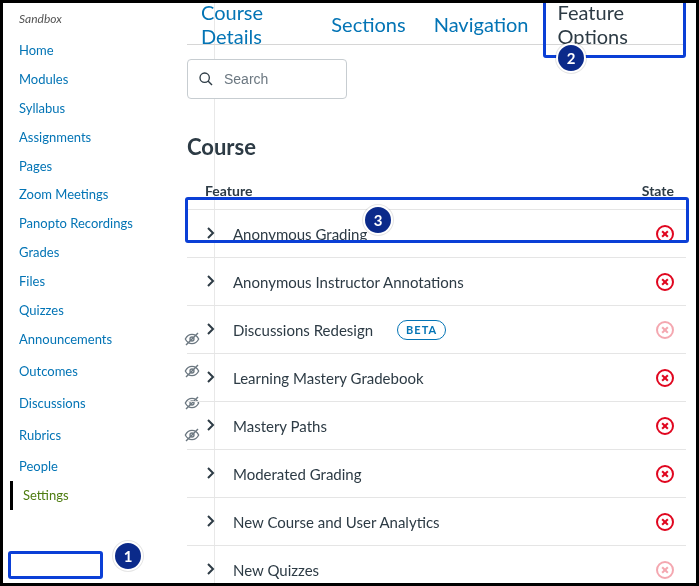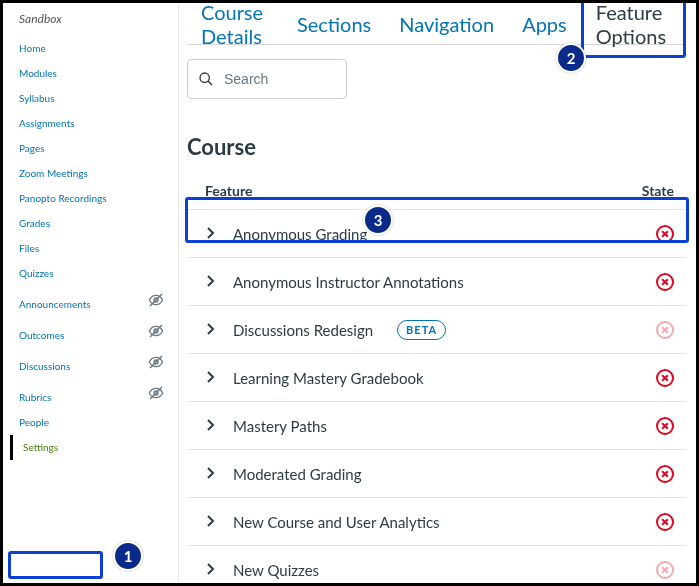--- a/index.html
+++ b/index.html
@@ -15,39 +15,39 @@
     height: 586px;
     border: 3px solid #000;
     position: relative;
     overflow: hidden;
     background: #fff;
   }
   .sidebar {
     position: absolute;
     left: 0;
     top: 0;
-    width: 176px;
+    width: 212px;
     height: 100%;
     padding: 8px 0 0 16px;
     border-right: 1px solid #e8e8e8;
   }
   .sidebar-title {
     font-style: italic;
     font-size: 12px;
     color: #555;
     margin-bottom: 10px;
   }
   .nav-item {
     display: flex;
-    align-items: flex-end;
+    align-items: flex-start;
     justify-content: space-between;
     padding: 6px 8px 6px 0;
     color: #0374b5;
     cursor: pointer;
-    font-size: 10px;
+    font-size: 13px;
     line-height: 1.3;
   }
   .nav-item .eye {
     color: #6b7780;
     flex-shrink: 0;
     margin-right: 6px;
   }
   .nav-item.settings-item {
     color: #4d7c0f;
     font-weight: 400;
@@ -301,21 +301,20 @@
 
   <div class="callout-box-1"></div>
   <div class="badge badge-1">1</div>
 
   <main class="main">
 
     <div class="tabs">
       <div class="tab">Course Details</div>
       <div class="tab">Sections</div>
       <div class="tab">Navigation</div>
-      <div class="tab">Apps</div>
       <div class="tab active">Feature Options</div>
     </div>
 
     <div class="search-wrap">
       <div class="search">
         <svg width="16" height="16" viewBox="0 0 24 24" fill="none" stroke="#2d3b45" stroke-width="2">
             <circle cx="10" cy="10" r="7"></circle>
             <line x1="21" y1="21" x2="15" y2="15"></line>
           </svg>
         <input type="text" placeholder="Search" style="">

